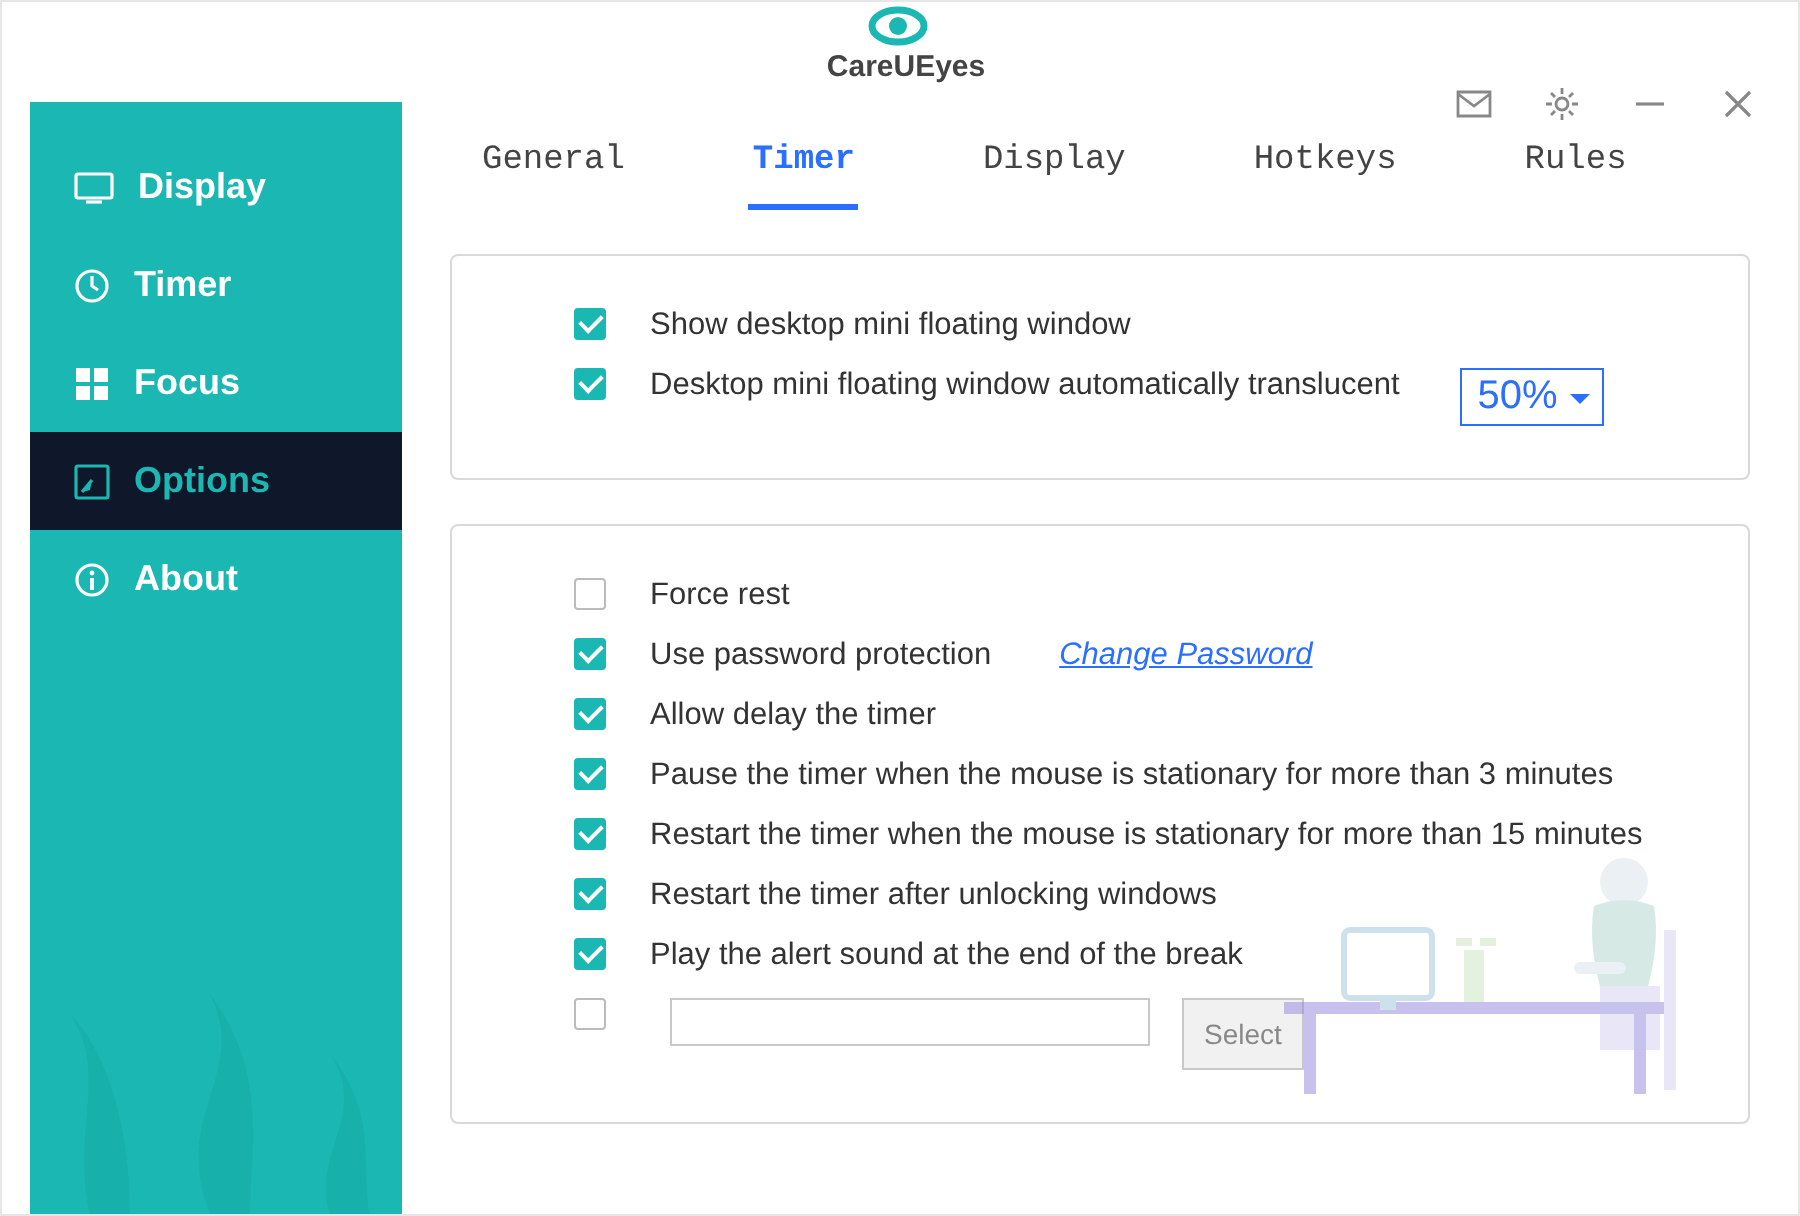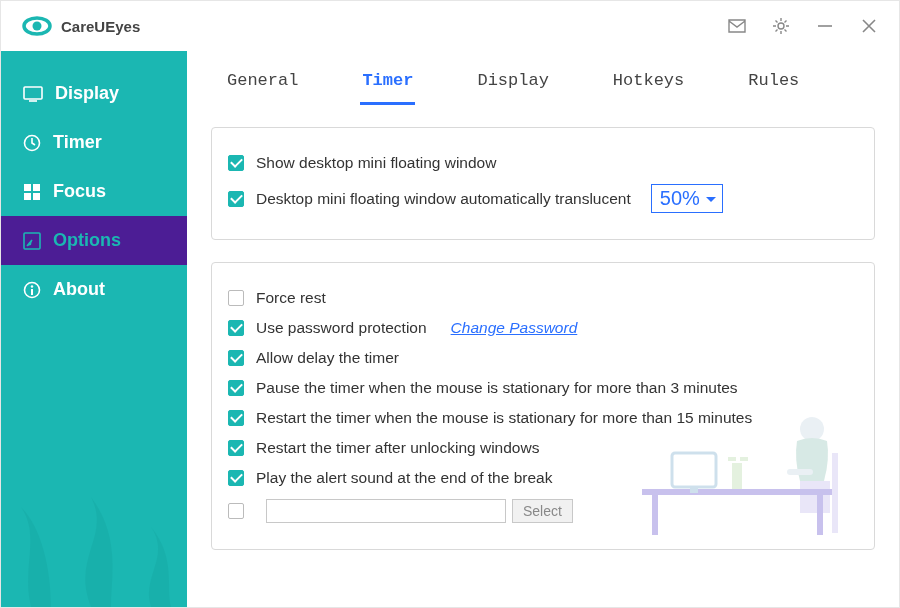--- a/index.html
+++ b/index.html
@@ -9,54 +9,56 @@
     background: #fff;
     overflow: hidden;
     position: relative;
     border: 1px solid #e6e6e6;
   }
   .titlebar {
     height: 50px;
     display: flex;
     align-items: center;
     padding: 0 14px 0 20px;
+    flex-direction: column;
   }
   .logo {
     width: 32px; height: 24px; margin-right: 8px;
     display: flex; align-items: center; justify-content: center;
   }
   .app-title {
     font-weight: 600; color: #444; font-size: 15px;
   }
   .titlebar-right {
     margin-left: auto;
     display: flex; gap: 24px; align-items: center;
     padding-right: 6px;
   }
   .title-btn svg { display: block; }
 
   .body {
     display: flex;
     height: calc(100% - 50px);
+    padding-left: 14px;
   }
   .sidebar {
     width: 186px;
     background: #1bb7b2;
     padding-top: 18px;
     position: relative;
   }
   .sidebar-item {
     display: flex; align-items: center;
     padding: 14px 0 14px 22px;
     color: #fff; font-size: 18px; font-weight: 600;
     cursor: pointer;
     position: relative;
   }
   .sidebar-item.active {
-    background: #4c1d95; color: #1bb7b2;
+    background: #0f172a; color: #1bb7b2;
     border-top-left-radius: 0; border-bottom-left-radius: 0;
   }
   .sidebar-item svg { margin-right: 12px; flex: 0 0 auto; }
 
   .deco {
     position: absolute; left: 0; bottom: 0; width: 186px; height: 160px;
     opacity: .15; pointer-events: none;
   }
 
   .main {
@@ -84,23 +86,24 @@
   .panel {
     border: 1px solid #d9d9d9;
     border-radius: 4px;
     padding: 20px 16px 20px 16px;
     margin-bottom: 22px;
     font-size: 15.5px;
     color: #333;
     position: relative;
   }
   .row {
-    display: flex; align-items: center;
+    display: flex; align-items: flex-start;
     padding: 6px 0;
-    gap: 6px;
+    gap: 16px;
+    margin-left: 45px;
   }
   .cb {
     width: 16px; height: 16px;
     border: 1.5px solid #bbb;
     border-radius: 2px;
     margin-right: 6px;
     display: inline-flex; align-items: center; justify-content: center;
     flex:0 0 auto;
     cursor: pointer;
   }
@@ -134,21 +137,21 @@
     border-top: 5px solid #2a6fff;
   }
 
   .text-input {
     border: 1px solid #c8c8c8;
     height: 24px; width: 240px;
     margin-left: 10px;
     padding: 0 6px; font-size: 14px;
   }
   .sel-btn {
-    height: 24px;
+    height: 36px;
     border: 1px solid #c8c8c8;
     padding: 0 10px;
     background: #f1f1f1;
     color: #888;
     font-size: 14px;
     cursor: pointer;
   }
 
   
   .illus {

